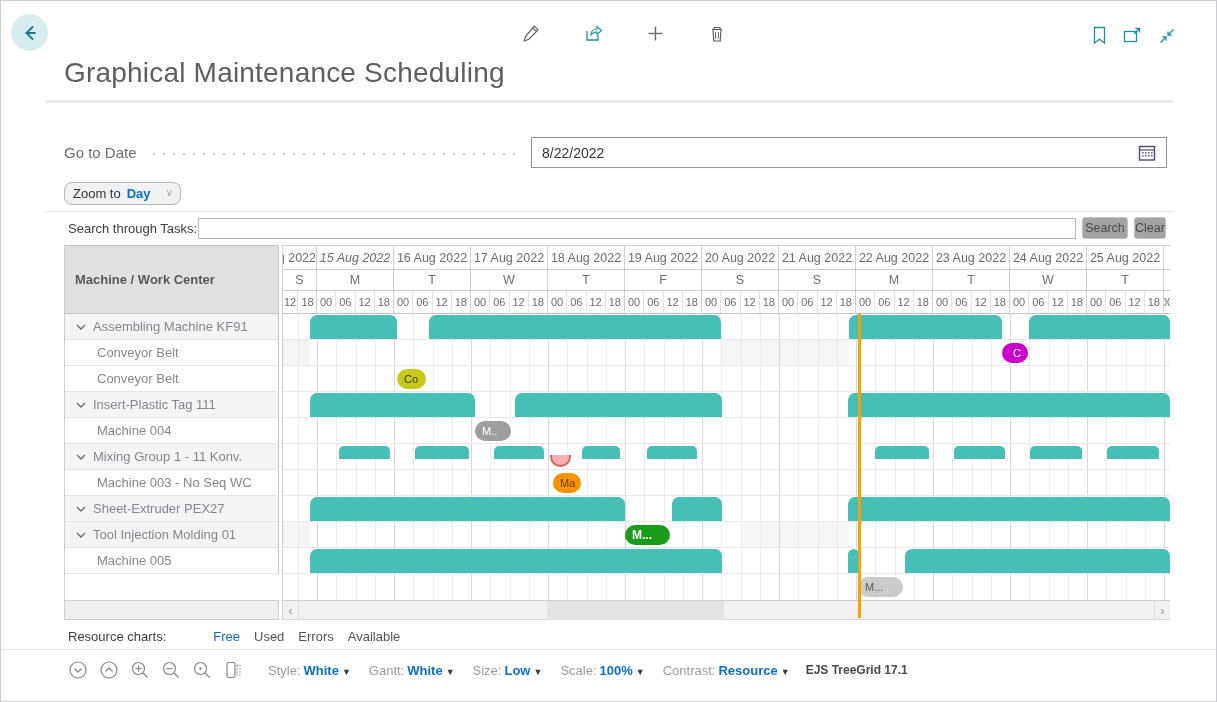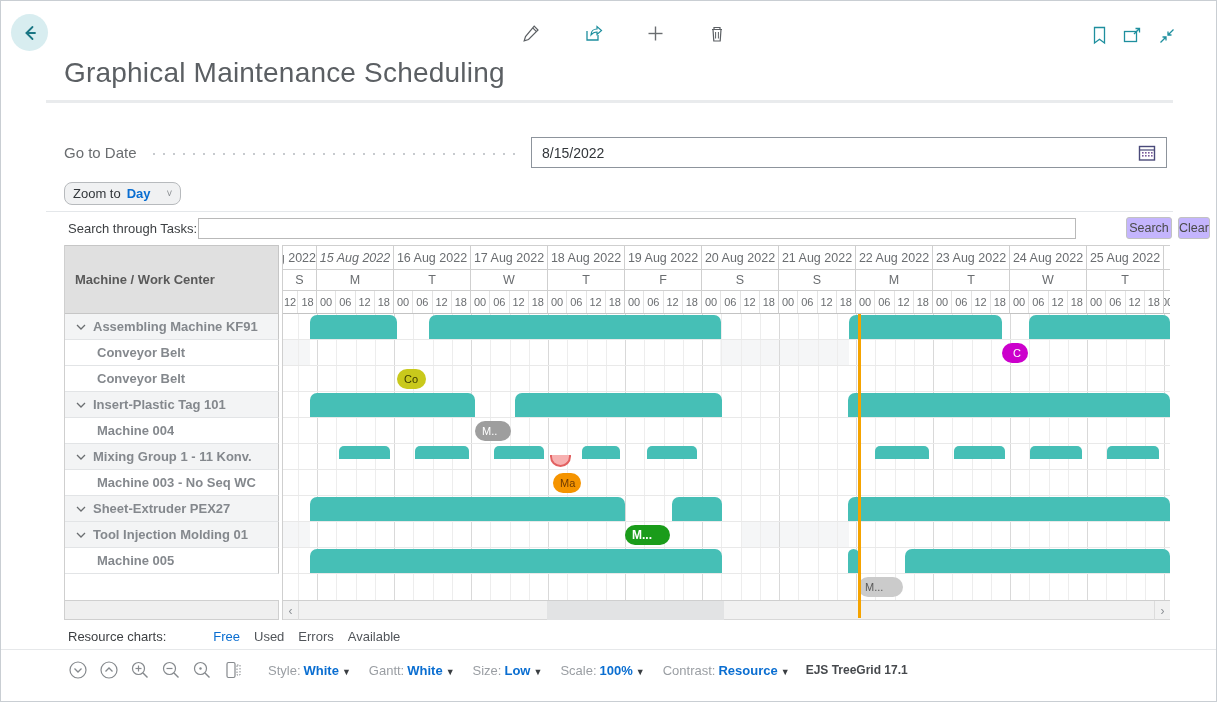--- a/index.html
+++ b/index.html
@@ -32,40 +32,40 @@
              font-size:13px; color:#32363a; cursor:pointer; }
   .zoom-dd .blue { color:#0a6ed1; font-weight:bold; }
   .zoom-dd .chev { color:#8a8e92; font-size:10px; margin-left:10px; }
   .zoom-sep { position:absolute; left:45px; top:210px; width:1127px; height:1px; background:#e4e7ea; }
 
   
   .search-label { position:absolute; left:67px; top:220px; font-size:13px; color:#3c3f42; }
   .search-input { position:absolute; left:197px; top:217px; width:878px; height:21px;
                   border:1px solid #b9b9b9; font-size:12px; padding:0 5px; color:#333;
                   font-family:"Liberation Sans", sans-serif; }
-  .mini-btn { position:absolute; top:216px; height:22px; background:#c4b5fd; border:1px solid #c2c2c2;
+  .mini-btn { position:absolute; top:216px; height:22px; background:#a3a3a3; border:1px solid #c2c2c2;
               border-radius:3px; font-size:12.5px; color:#4a4a4a; display:flex; align-items:center;
-              justify-content:center; cursor:pointer; font-family:"Liberation Sans", sans-serif;margin-left:44px; }
+              justify-content:center; cursor:pointer; font-family:"Liberation Sans", sans-serif; }
   #btn-search { left:1081px; width:46px; }
   #btn-clear  { left:1133px; width:32px; }
 
   
   .treegrid { position:absolute; left:63px; top:244px; width:1117px; height:375px; }
   .tree-panel { position:absolute; left:0; top:0; width:214px; height:375px;
                 border-left:1px solid #cfcfcf; }
   .tree-hdr { position:absolute; left:0; top:0; width:214px; height:69px; background:#e0e0e0;
               border:1px solid #c6c6c6; border-left:none; display:flex; align-items:center;
               padding-left:10px; font-size:13px; font-weight:bold; color:#595959; }
   .tree-rows { position:absolute; left:0; top:69px; width:214px; }
   .tree-row { height:26px; display:flex; align-items:center; border-bottom:1px solid #e2e4e6;
               border-right:1px solid #c6c6c6; font-size:13px; color:#84888d; cursor:pointer;
               background:#fff; }
   .tree-row.group { background:#f3f4f5; }
   .tree-row .chev { width:10px; margin-left:11px; display:flex; }
-  .tree-row .lbl { margin-left:7px; white-space:nowrap; overflow:hidden;font-weight:bold; }
+  .tree-row .lbl { margin-left:7px; white-space:nowrap; overflow:hidden; }
   .tree-row.child .lbl { margin-left:32px; }
   .tree-foot { position:absolute; left:0; top:355px; width:214px; height:20px; background:#efefef;
                border:1px solid #cfcfcf; border-left:none; }
 
   .chart { position:absolute; left:218px; top:0; width:887px; height:375px;
            border-left:1px solid #cfcfcf; }
   .tl-row { position:absolute; left:0; display:flex; width:887px; overflow:hidden; }
   #tl-dates   { top:0;  height:25px; }
   #tl-letters { top:25px; height:21px; }
   #tl-hours   { top:46px; height:23px; }
@@ -177,21 +177,21 @@
         </svg>
     </span>
   </div>
 
   <div class="page-title">Graphical Maintenance Scheduling</div>
   <div class="hdr-sep"></div>
 
   <div class="goto-label">Go to Date</div>
   <div class="goto-leader"></div>
   <div class="date-input">
-    <span class="val">8/15/2022</span>
+    <span class="val">8/22/2022</span>
     <span class="cal">
       <svg width="18" height="18" viewBox="0 0 18 18">
           <rect x="1.5" y="2.5" width="15" height="13.5" fill="none" stroke="#4a4a7a" stroke-width="1.4"></rect>
           <line x1="1.5" y1="6" x2="16.5" y2="6" stroke="#4a4a7a" stroke-width="1.2"></line>
           <g fill="#7a5a9a">
             <rect x="4" y="8" width="1.6" height="1.6"></rect>
             <rect x="7" y="8" width="1.6" height="1.6"></rect>
             <rect x="10" y="8" width="1.6" height="1.6"></rect>
             <rect x="13" y="8" width="1.6" height="1.6"></rect>
             <rect x="4" y="11" width="1.6" height="1.6"></rect>
@@ -232,21 +232,21 @@
           </div>
           <div class="tree-row child">
             <div class="lbl">Conveyor Belt</div>
           </div>
           <div class="tree-row group">
             <div class="chev">
               <svg width="10" height="6" viewBox="0 0 10 6">
                 <polyline points="1,1 5,5 9,1" fill="none" stroke="#6a6d70" stroke-width="1.3"></polyline>
               </svg>
             </div>
-            <div class="lbl">Insert-Plastic Tag 101</div>
+            <div class="lbl">Insert-Plastic Tag 111</div>
           </div>
           <div class="tree-row child">
             <div class="lbl">Machine 004</div>
           </div>
           <div class="tree-row group">
             <div class="chev">
               <svg width="10" height="6" viewBox="0 0 10 6">
                 <polyline points="1,1 5,5 9,1" fill="none" stroke="#6a6d70" stroke-width="1.3"></polyline>
               </svg>
             </div>

